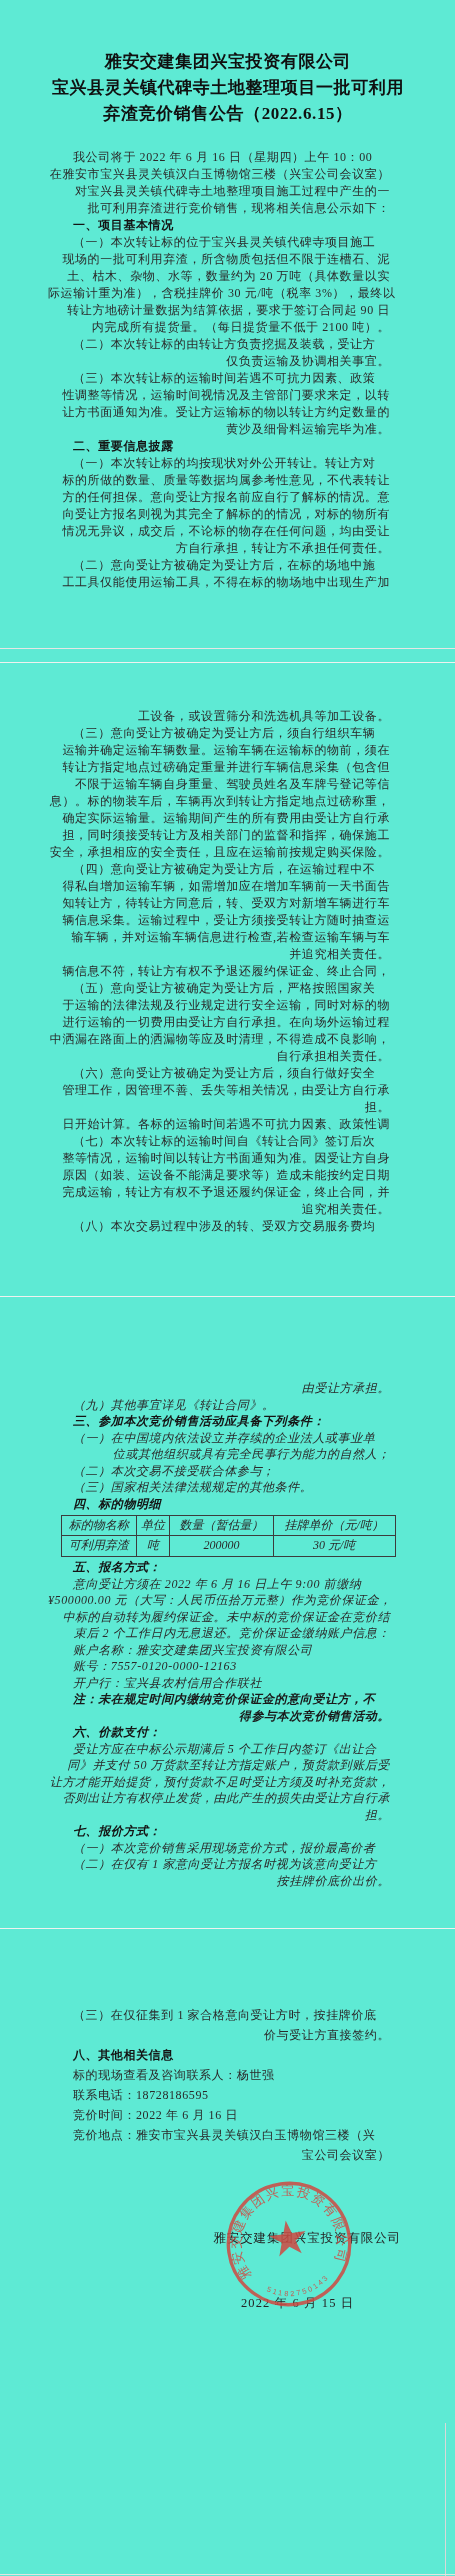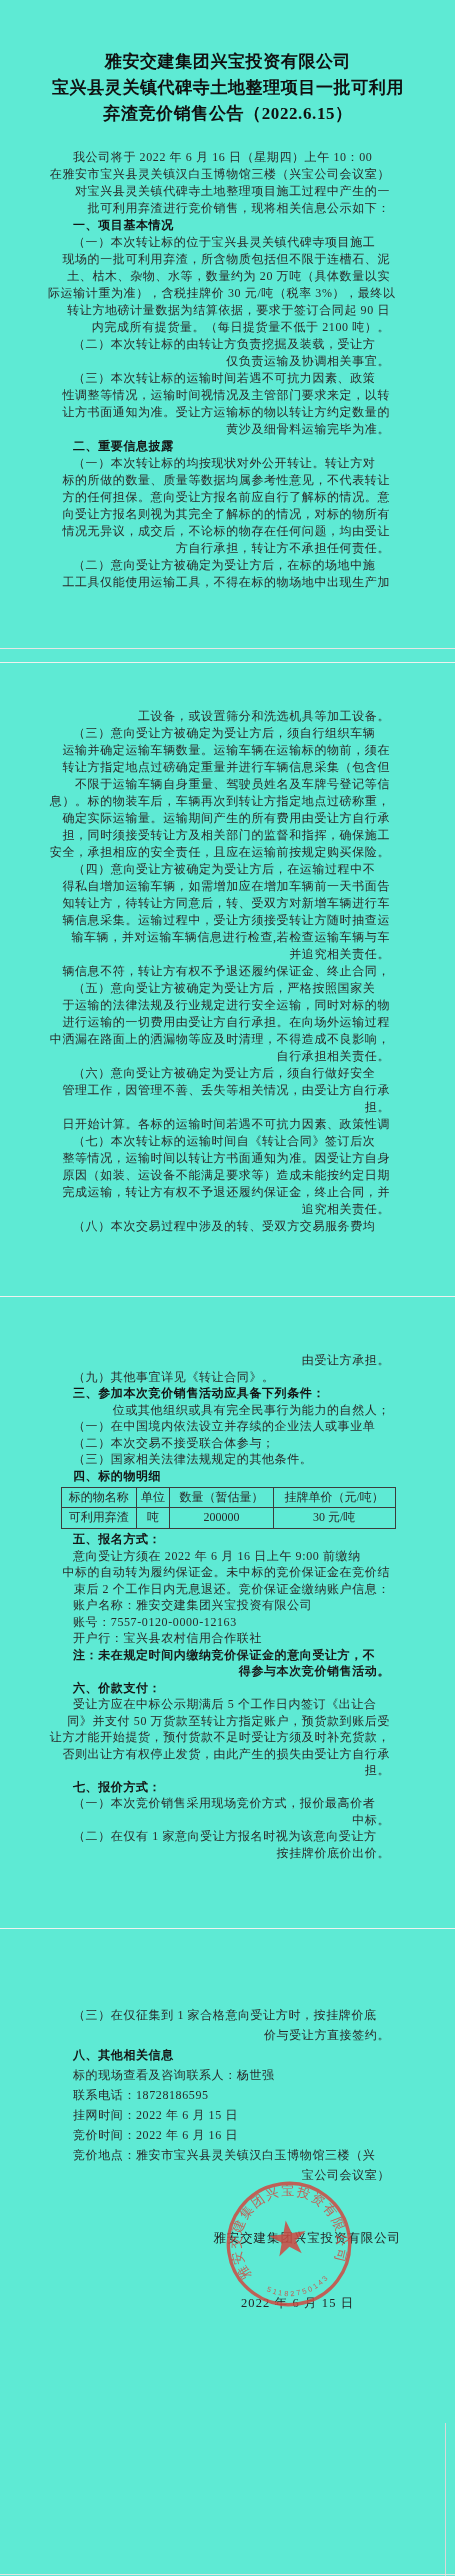--- a/index.html
+++ b/index.html
@@ -10,21 +10,21 @@
     color:#2a2a2a;
   }
   .title {
     position:absolute; top:49px; left:0; width:456px;
     text-align:center; font-weight:bold; font-size:17px; line-height:26px;
     color:#101010; letter-spacing:0.6px;
   }
   .page { position:absolute; left:48px; width:342px; font-size:12px; line-height:17px; letter-spacing:0.6px; }
   #page-1 { top:149px; }
   #page-2 { top:708px; }
-  #page-3 { top:1352px; line-height:16.5px; }
+  #page-3 { top:1380px; line-height:16.5px;font-style:italic; }
   #page-4 { top:1998px; line-height:20px;margin-top:7px; }
   .ln { white-space:nowrap; }
   .ln.p, .ln.h, .ln.b { text-indent:25px; }
   .ln.c, .ln.bc { text-indent:0;text-align:right; }
   .ln.h { font-family:"Liberation Sans","DejaVu Sans",sans-serif; font-weight:bold; color:#141414; }
   .ln.b, .ln.bc { font-family:"Liberation Sans","DejaVu Sans",sans-serif; font-weight:bold; color:#1a1a1a; }
   table.subject-table {
     border-collapse:collapse; width:335px; margin:2.8px 0 2.8px 12.5px;
     font-size:12px; letter-spacing:0;
   }
@@ -120,22 +120,22 @@
       <div class="ln c">追究相关责任。</div>
       <div class="ln p">（八）本次交易过程中涉及的转、受双方交易服务费均</div>
     </div>
 
   <div class="seam light" style="top:1296px"></div>
 
   <div class="page" id="page-3">
       <div class="ln c">由受让方承担。</div>
       <div class="ln p">（九）其他事宜详见《转让合同》。</div>
       <div class="ln h">三、参加本次竞价销售活动应具备下列条件：</div>
+      <div class="ln p">（一）在中国境内依法设立并存续的企业法人或事业单</div>
       <div class="ln c">位或其他组织或具有完全民事行为能力的自然人；</div>
-      <div class="ln p">（一）在中国境内依法设立并存续的企业法人或事业单</div>
       <div class="ln p">（二）本次交易不接受联合体参与；</div>
       <div class="ln p">（三）国家相关法律法规规定的其他条件。</div>
       <div class="ln h">四、标的物明细</div>
       <table class="subject-table">
         <tbody>
           <tr>
             <th>标的物名称</th>
             <th>单位</th>
             <th>数量（暂估量）</th>
             <th>挂牌单价（元/吨）</th>
@@ -143,49 +143,48 @@
           <tr>
             <td>可利用弃渣</td>
             <td>吨</td>
             <td>200000</td>
             <td>30 元/吨</td>
           </tr>
         </tbody>
       </table>
       <div class="ln h">五、报名方式：</div>
       <div class="ln p">意向受让方须在 2022 年 6 月 16 日上午 9:00 前缴纳</div>
+      <div class="ln c">¥500000.00 元（大写：人民币伍拾万元整）作为竞价保证金，</div>
       <div class="ln c">中标的自动转为履约保证金。未中标的竞价保证金在竞价结</div>
       <div class="ln c">束后 2 个工作日内无息退还。竞价保证金缴纳账户信息：</div>
       <div class="ln p">账户名称：雅安交建集团兴宝投资有限公司</div>
       <div class="ln p">账号：7557-0120-0000-12163</div>
       <div class="ln p">开户行：宝兴县农村信用合作联社</div>
       <div class="ln b">注：未在规定时间内缴纳竞价保证金的意向受让方，不</div>
       <div class="ln bc">得参与本次竞价销售活动。</div>
       <div class="ln h">六、价款支付：</div>
       <div class="ln p">受让方应在中标公示期满后 5 个工作日内签订《出让合</div>
       <div class="ln c">同》并支付 50 万货款至转让方指定账户，预货款到账后受</div>
       <div class="ln c">让方才能开始提货，预付货款不足时受让方须及时补充货款，</div>
       <div class="ln c">否则出让方有权停止发货，由此产生的损失由受让方自行承</div>
       <div class="ln c">担。</div>
       <div class="ln h">七、报价方式：</div>
       <div class="ln p">（一）本次竞价销售采用现场竞价方式，报价最高价者</div>
-      <div class="ln c">中标。</div>
       <div class="ln p">（二）在仅有 1 家意向受让方报名时视为该意向受让方</div>
       <div class="ln c">按挂牌价底价出价。</div>
     </div>
 
   <div class="seam light" style="top:1928px"></div>
 
   <div class="page" id="page-4">
       <div class="ln p">（三）在仅征集到 1 家合格意向受让方时，按挂牌价底</div>
       <div class="ln c">价与受让方直接签约。</div>
       <div class="ln h">八、其他相关信息</div>
       <div class="ln p">标的现场查看及咨询联系人：杨世强</div>
       <div class="ln p">联系电话：18728186595</div>
-      <div class="ln p">挂网时间：2022 年 6 月 15 日</div>
       <div class="ln p">竞价时间：2022 年 6 月 16 日</div>
       <div class="ln p">竞价地点：雅安市宝兴县灵关镇汉白玉博物馆三楼（兴</div>
       <div class="ln c">宝公司会议室）</div>
     </div>
 
   <div class="sig-company">雅安交建集团兴宝投资有限公司</div>
   <div class="sig-date">2022 年 6 月 15 日</div>
 
   <svg class="seal" viewBox="0 0 240 240" aria-hidden="true" style="color: rgb(207, 74, 66);">
     <circle cx="120" cy="120" r="107" fill="none" stroke="currentColor" stroke-width="6"></circle>

